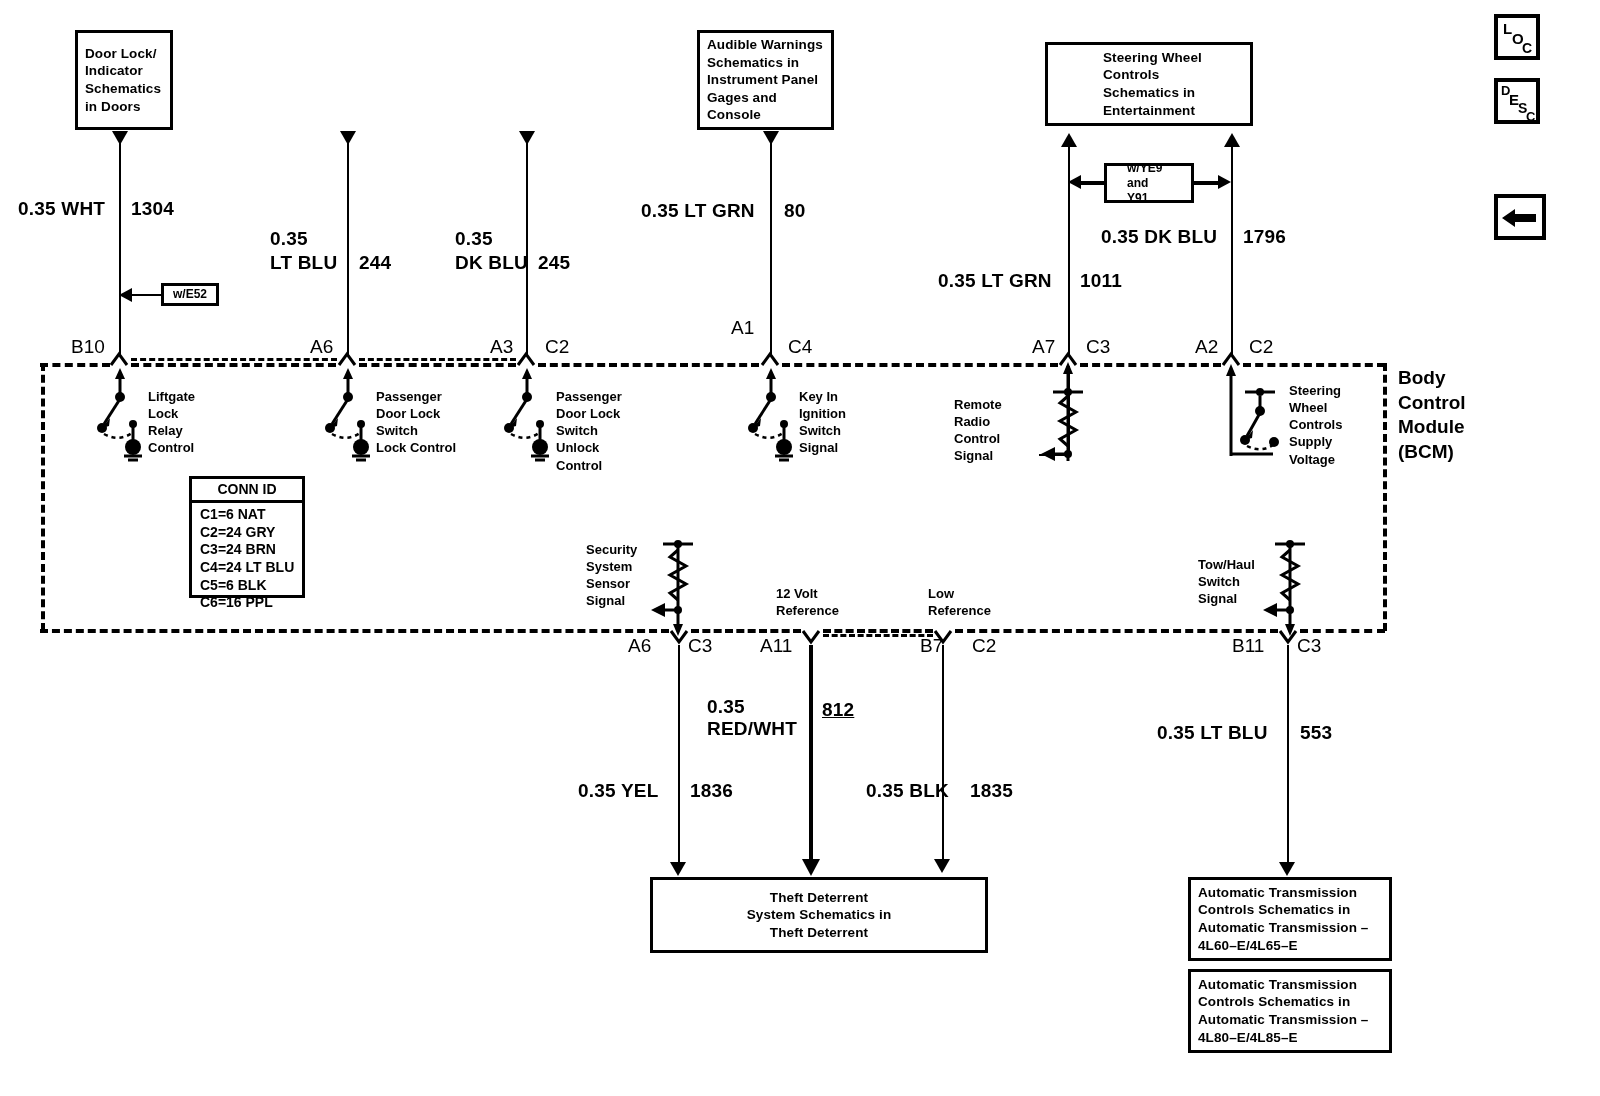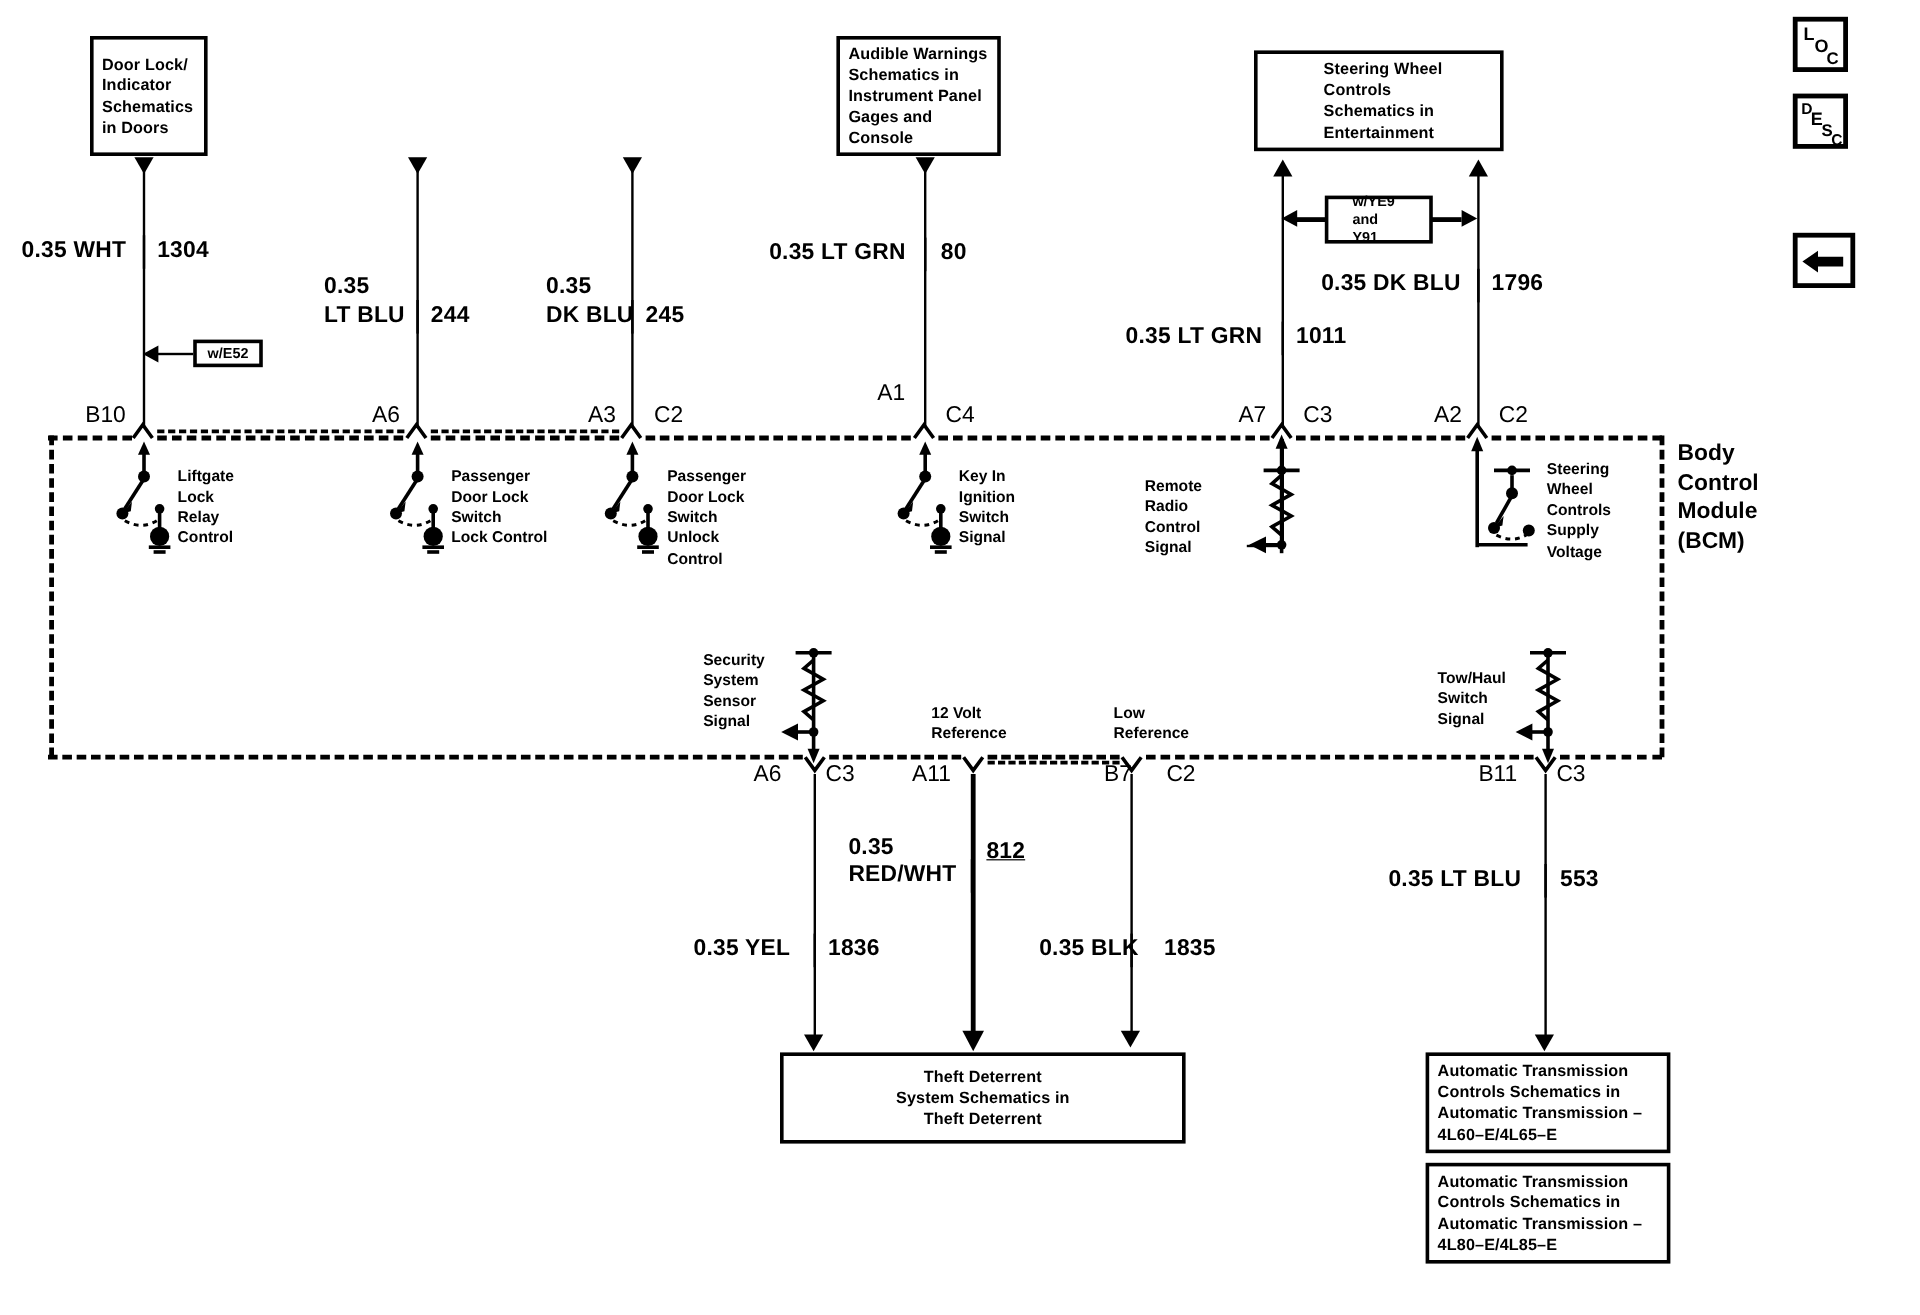--- a/index.html
+++ b/index.html
@@ -340,20 +340,31 @@
     <circle cx="59" cy="76" r="5" fill="#000"></circle>
   </svg>
   <div class="desc" style="left:1289px;top:382px;">
     <div>Steering</div>
     <div>Wheel</div>
     <div>Controls</div>
     <div>Supply</div>
     <div>Voltage</div>
   </div>
 
+  <div id="conn-id" style="left:189px;top:476px;width:116px;height:122px;">
+    <div class="hdr">CONN ID</div>
+    <div class="rows">
+      <div>C1=6 NAT</div>
+      <div>C2=24 GRY</div>
+      <div>C3=24 BRN</div>
+      <div>C4=24 LT BLU</div>
+      <div>C5=6 BLK</div>
+      <div>C6=16 PPL</div>
+    </div>
+  </div>
 
   <svg class="sym" width="90" height="105" style="left:640px;top:538px;">
     <line x1="38" y1="6" x2="38" y2="90" stroke="#000" stroke-width="3"></line>
     <line x1="23" y1="6" x2="53" y2="6" stroke="#000" stroke-width="3"></line>
     <circle cx="38" cy="6" r="4" fill="#000"></circle>
     <polyline points="38,12 30,19 46,28 30,37 46,46 30,55 38,62" fill="none" stroke="#000" stroke-width="3"></polyline>
     <circle cx="38" cy="72" r="4" fill="#000"></circle>
     <line x1="24" y1="72" x2="38" y2="72" stroke="#000" stroke-width="3"></line>
     <polygon points="11,72 25,65 25,79" fill="#000"></polygon>
     <polygon points="38,98 33,86 43,86" fill="#000"></polygon>

